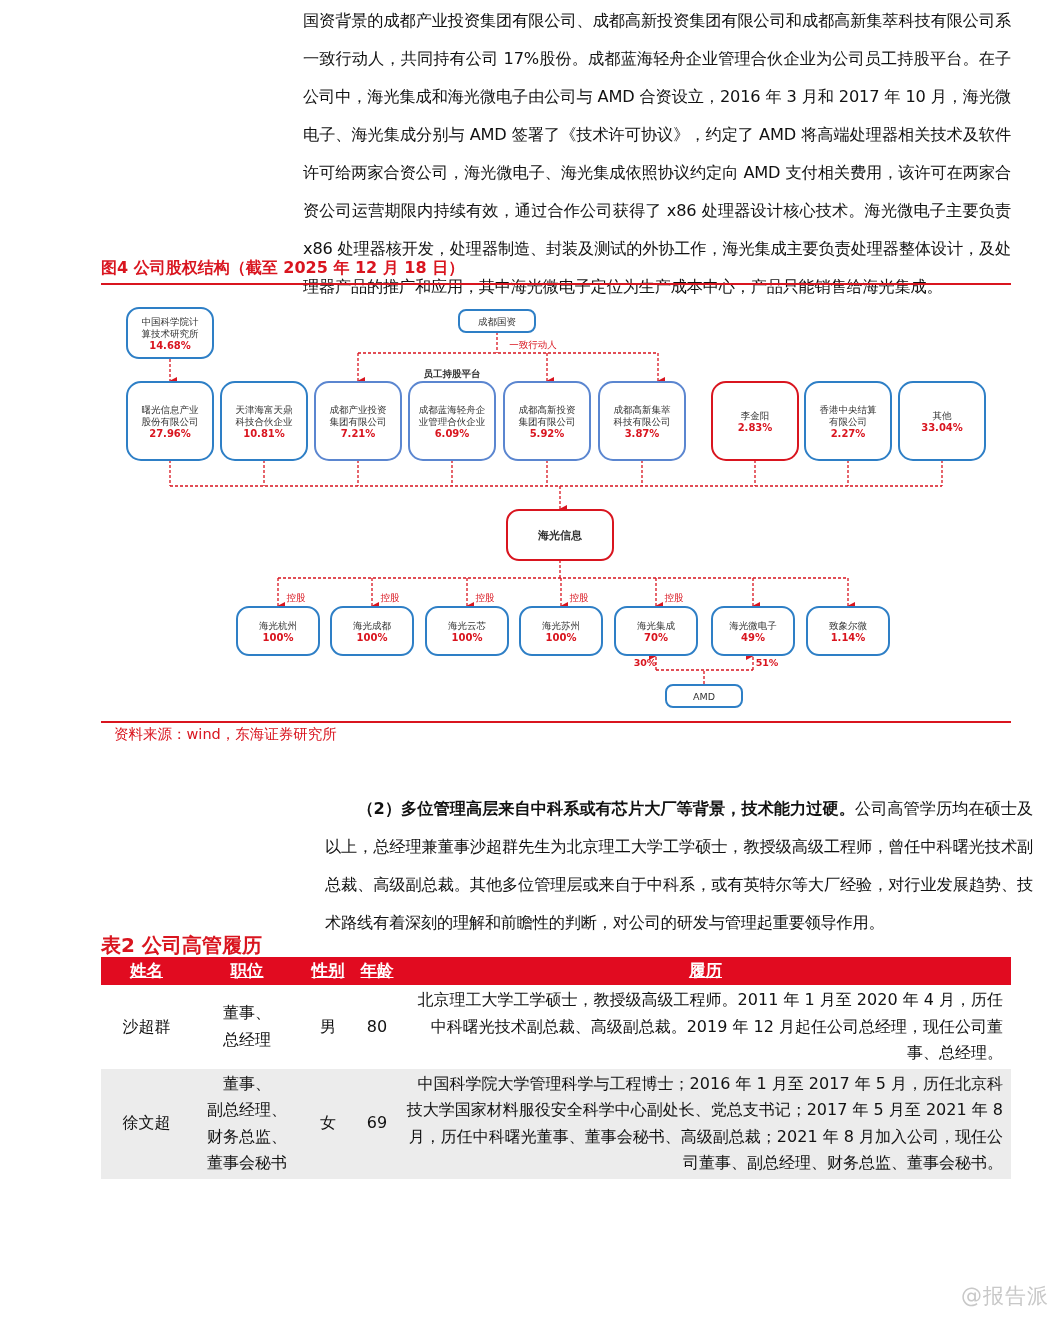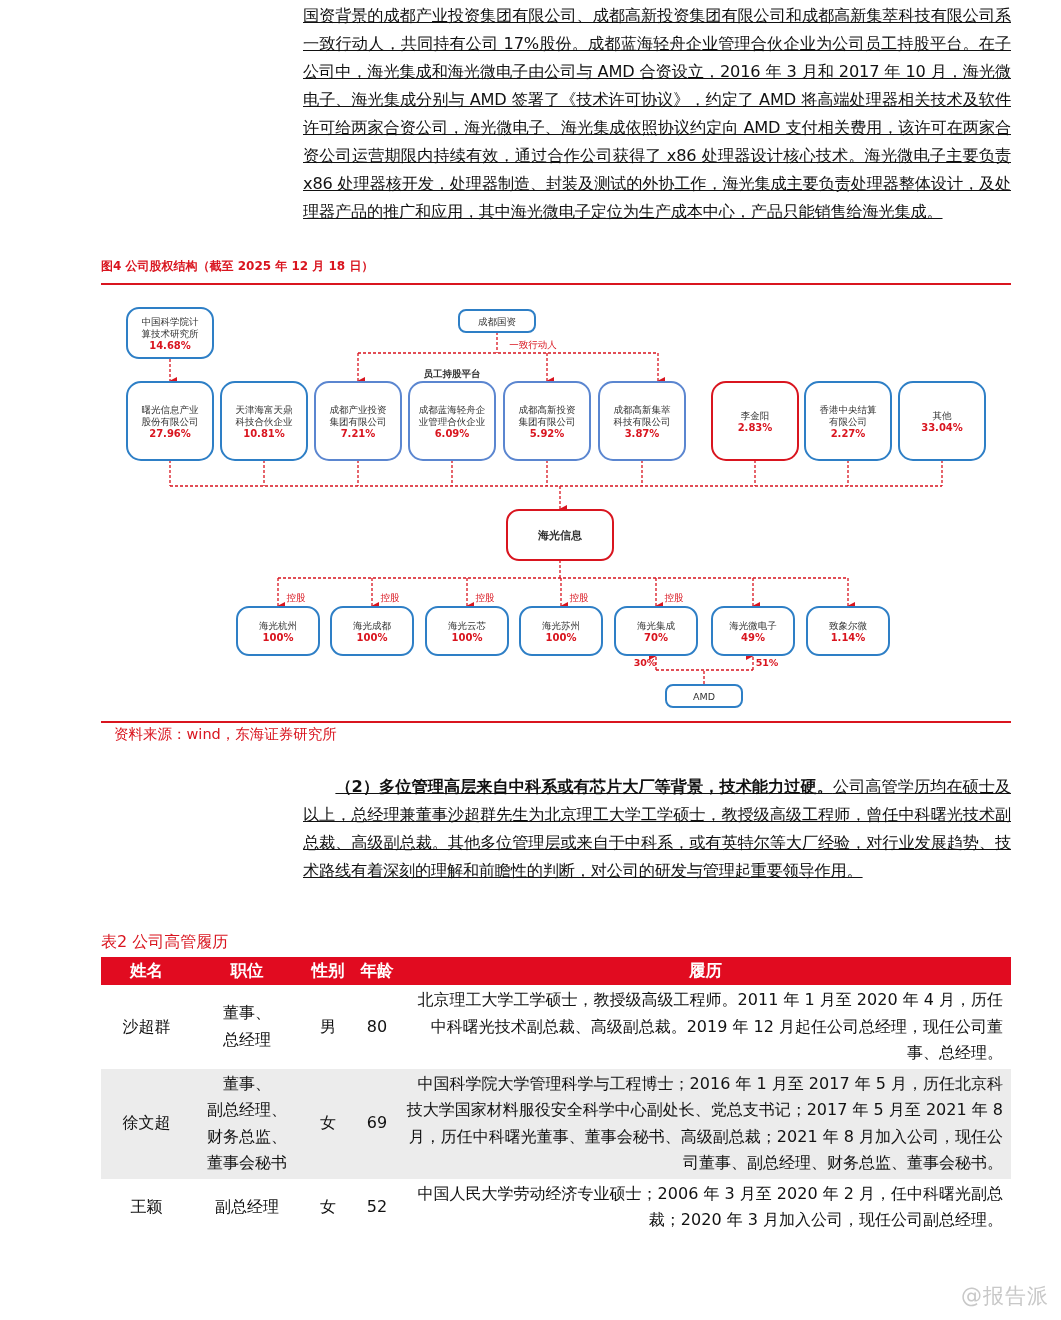--- a/index.html
+++ b/index.html
@@ -1,28 +1,28 @@
 <!DOCTYPE html>
 <html><head>
 <meta charset="utf-8">
 <style>
   html, body { margin: 0; padding: 0; background: #ffffff; }
   body { width: 1061px; height: 1320px; position: relative; overflow: hidden;
          font-family: "DejaVu Sans", "Liberation Sans", sans-serif; color: #111; }
-  .para { position: absolute; left: 303px; width: 708px; font-size: 16.2px; line-height: 28px;
-          text-align: justify; letter-spacing: -0.2px; text-decoration: underline; }
+  .para { position: absolute; left: 303px; width: 708px; font-size: 16.2px; line-height: 38px;
+          text-align: justify; letter-spacing: -0.2px; }
   .para p { margin: 0; }
   .para .indent { text-indent: 2em; }
   .para b { font-weight: bold; }
-  .fig-title { position: absolute; left: 101px; top: 258px; font-size: 12px; font-weight: bold; color: #d9151f; }
+  .fig-title { position: absolute; left: 101px; top: 258px; font-size: 16px; font-weight: bold; color: #d9151f; }
   .red-rule { position: absolute; left: 101px; width: 910px; height: 2px; background: #d9151f; }
   .source { position: absolute; left: 114px; top: 725px; font-size: 14.5px; color: #d9151f; }
-  .tbl-title { position: absolute; left: 101px; top: 932px; font-size: 16px; font-weight: normal; color: #d9151f; }
+  .tbl-title { position: absolute; left: 101px; top: 932px; font-size: 20px; font-weight: bold; color: #d9151f; }
   table.exec { position: absolute; left: 101px; top: 957px; width: 910px; border-collapse: collapse; font-size: 16px; }
-  table.exec th { background: #e10b20; color: #fff; font-weight: bold; height: 28px; font-size: 16.5px; padding: 0; }
+  table.exec th { background: #e10b20; color: #fff; font-weight: bold; height: 28px; font-size: 16.5px; padding: 0; text-decoration: underline; }
   table.exec td { padding: 2px 4px; line-height: 26.5px; text-align: center; vertical-align: middle; }
   table.exec td.bio { text-align: right; padding-left: 6px; padding-right: 8px; }
   table.exec tr.alt td { background: #ececec; }
   .watermark { position: absolute; right: 12px; bottom: 10px; font-size: 21px; color: #c8c8c8; letter-spacing: 1px; margin-left: 12px; }
   svg text { font-family: "DejaVu Sans", "Liberation Sans", sans-serif; }
 </style>
 </head>
 <body>
 
 <div class="para" style="top:2px;">
@@ -184,21 +184,21 @@
       <g>
         <rect x="666" y="685" width="76" height="22" rx="7" ry="7" fill="#fff" stroke="#2e7fc6" stroke-width="2"></rect>
         <text x="704" y="699.5" text-anchor="middle" font-size="9.5" fill="#333" font-weight="normal">AMD</text>
       </g>
     </g>
 </svg>
 
 <div class="red-rule" style="top:721px;"></div>
 <div class="source">资料来源：wind，东海证券研究所</div>
 
-<div class="para" style="top:773px;">
+<div class="para" style="top:790px;margin-left:22px;">
   <p class="indent"><b>（2）多位管理高层来自中科系或有芯片大厂等背景，技术能力过硬。</b><span>公司高管学历均在硕士及以上，总经理兼董事沙超群先生为北京理工大学工学硕士，教授级高级工程师，曾任中科曙光技术副总裁、高级副总裁。其他多位管理层或来自于中科系，或有英特尔等大厂经验，对行业发展趋势、技术路线有着深刻的理解和前瞻性的判断，对公司的研发与管理起重要领导作用。</span></p>
 </div>
 
 <div class="tbl-title">表2  公司高管履历</div>
 <table class="exec">
   <colgroup>
     <col style="width:91px">
       <col style="width:110px">
       <col style="width:52px">
       <col style="width:46px">
@@ -225,23 +225,16 @@
     <tr class="alt">
       <td>徐文超</td>
       <td style="white-space:pre-line">董事、
 副总经理、
 财务总监、
 董事会秘书</td>
       <td>女</td>
       <td>69</td>
       <td class="bio">中国科学院大学管理科学与工程博士；2016 年 1 月至 2017 年 5 月，历任北京科技大学国家材料服役安全科学中心副处长、党总支书记；2017 年 5 月至 2021 年 8 月，历任中科曙光董事、董事会秘书、高级副总裁；2021 年 8 月加入公司，现任公司董事、副总经理、财务总监、董事会秘书。</td>
     </tr>
-    <tr>
-      <td>王颖</td>
-      <td style="white-space:pre-line">副总经理</td>
-      <td>女</td>
-      <td>52</td>
-      <td class="bio">中国人民大学劳动经济专业硕士；2006 年 3 月至 2020 年 2 月，任中科曙光副总裁；2020 年 3 月加入公司，现任公司副总经理。</td>
-    </tr>
   </tbody>
 </table>
 
 <div class="watermark">@报告派</div>
 
 </body></html>

